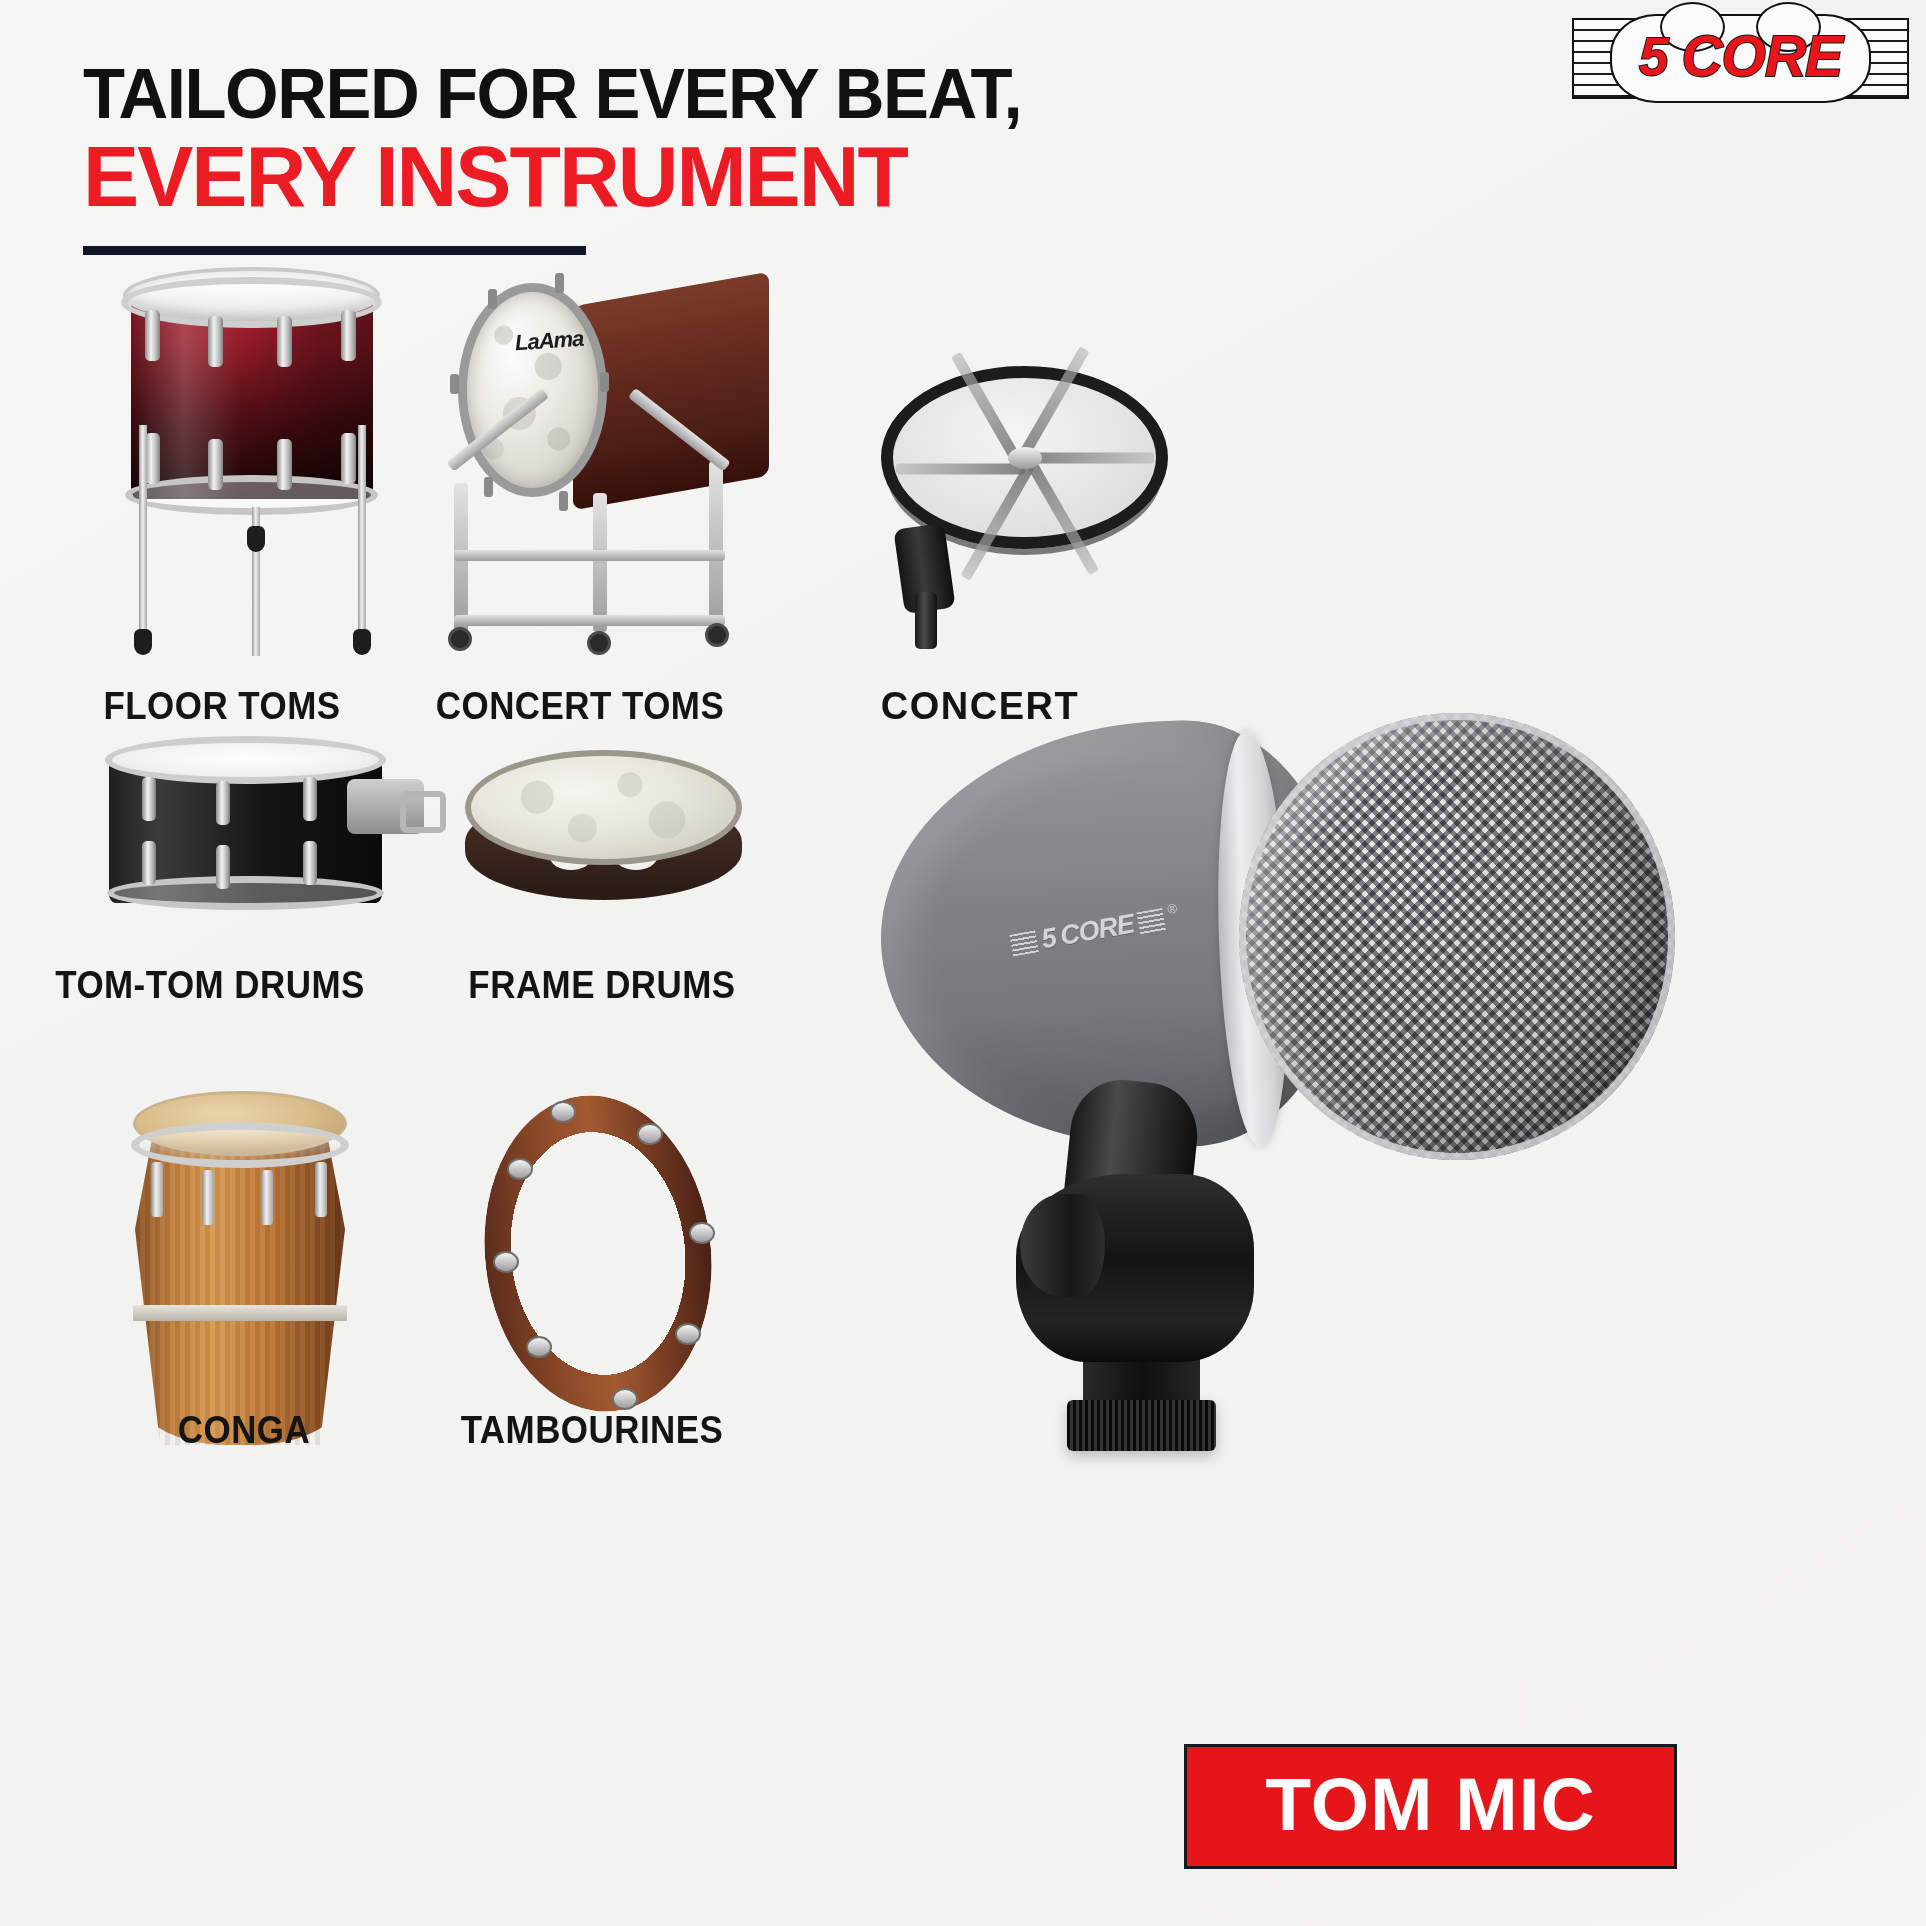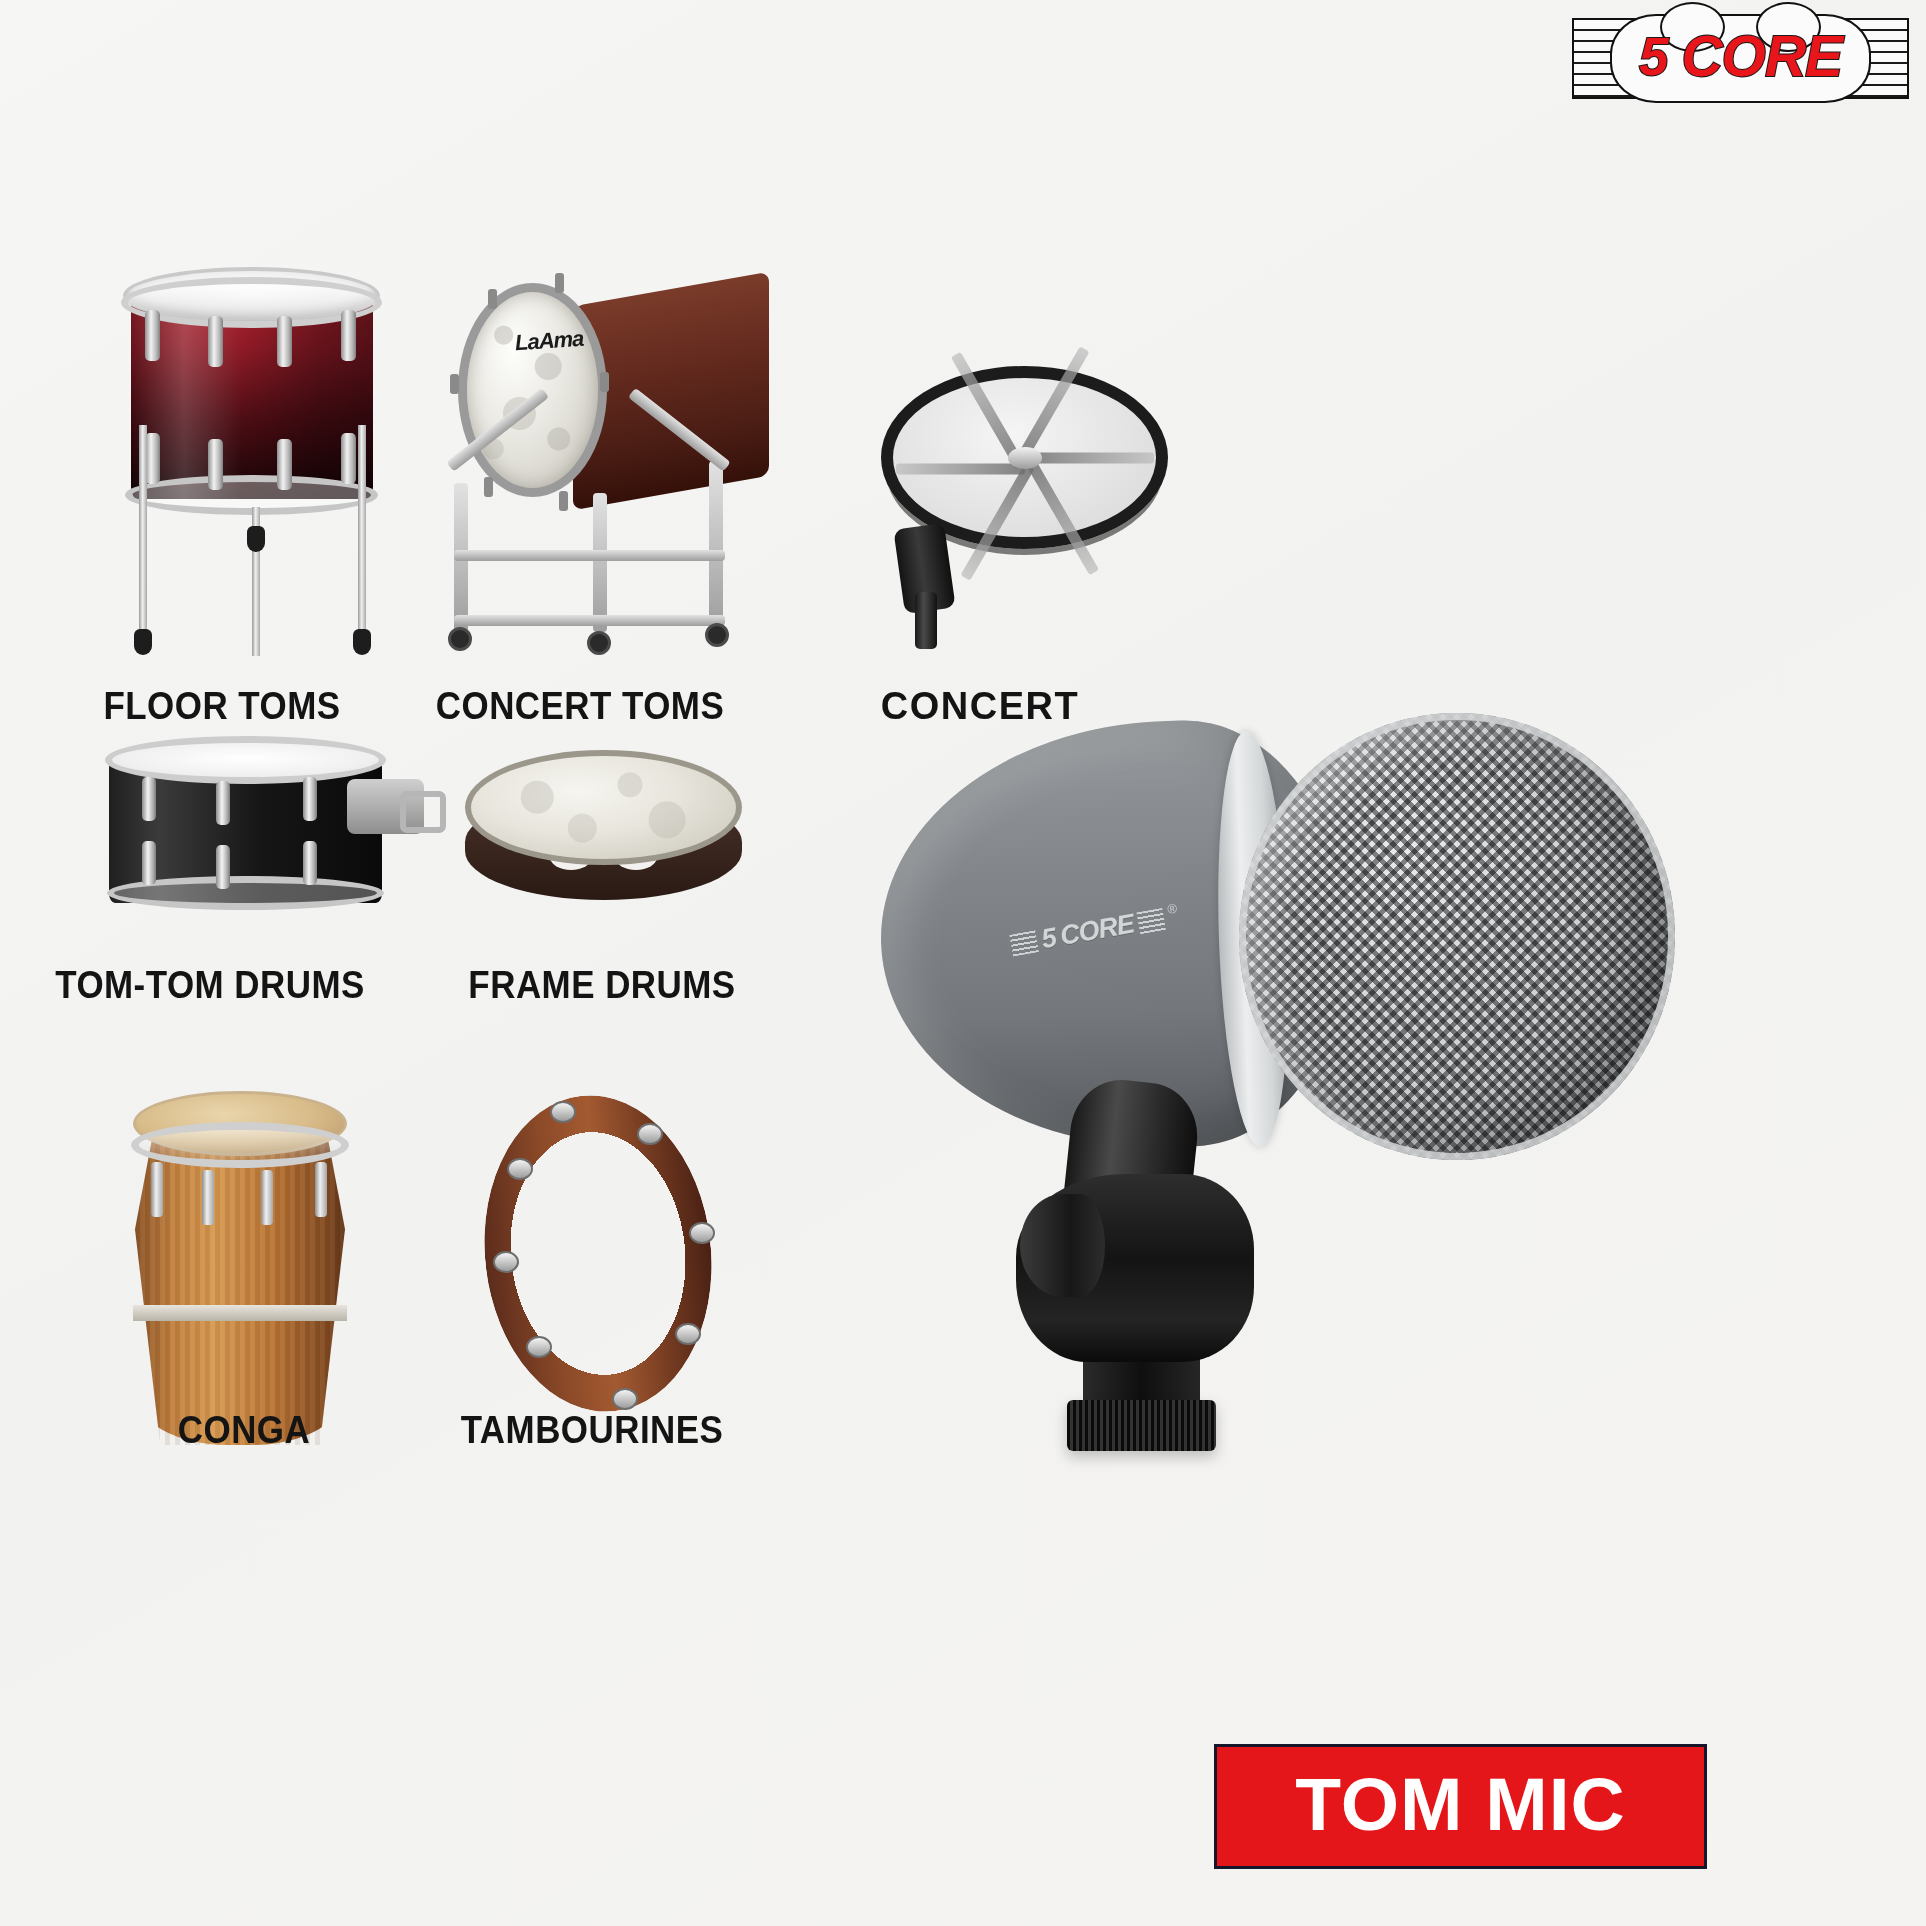--- a/index.html
+++ b/index.html
@@ -491,21 +491,20 @@
     position: absolute;
     left: 1184px;
     top: 1744px;
     width: 493px;
     height: 125px;
     background: #e4161a;
     border: 3px solid #16162a;
     display: flex;
     align-items: center;
     justify-content: center;
-    margin-left: 30px;
   }
   .tom-mic-badge span {
     color: #ffffff;
     font-size: 75px;
     font-weight: bold;
     letter-spacing: 1px;
     line-height: 1;
     transform: translateY(-2px);
   }
 </style>
@@ -516,20 +515,25 @@
 
   <div class="brand-logo">
     <div class="brand-lines"></div>
     <div class="brand-bubble"></div>
     <div class="brand-text">
       <span class="num">5</span>
       <span class="word">CORE</span>
     </div>
   </div>
 
+  <div class="headline">
+    <div class="line1">TAILORED FOR EVERY BEAT,</div>
+    <div class="line2">EVERY INSTRUMENT</div>
+    <div class="rule"></div>
+  </div>
 
   <div class="grid">
 
     <div class="cell">
       <div id="art-floor-tom">
         <div class="ft-shell"></div>
         <div class="ft-headtop"></div>
         <div class="ft-hoop-top"></div>
         <div class="ft-hoop-bot"></div>
         <div class="ft-lug" style="left:42px;  top:51px;"></div>

